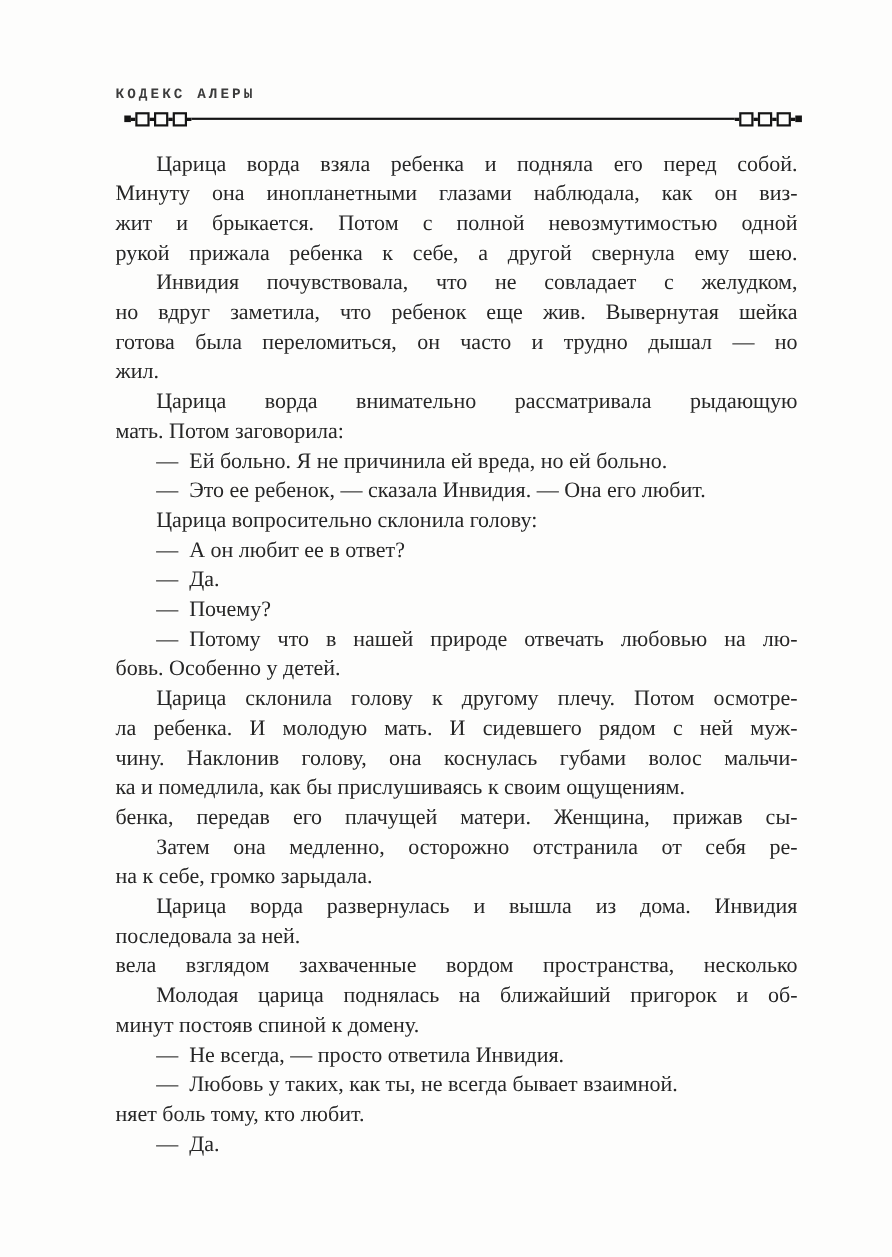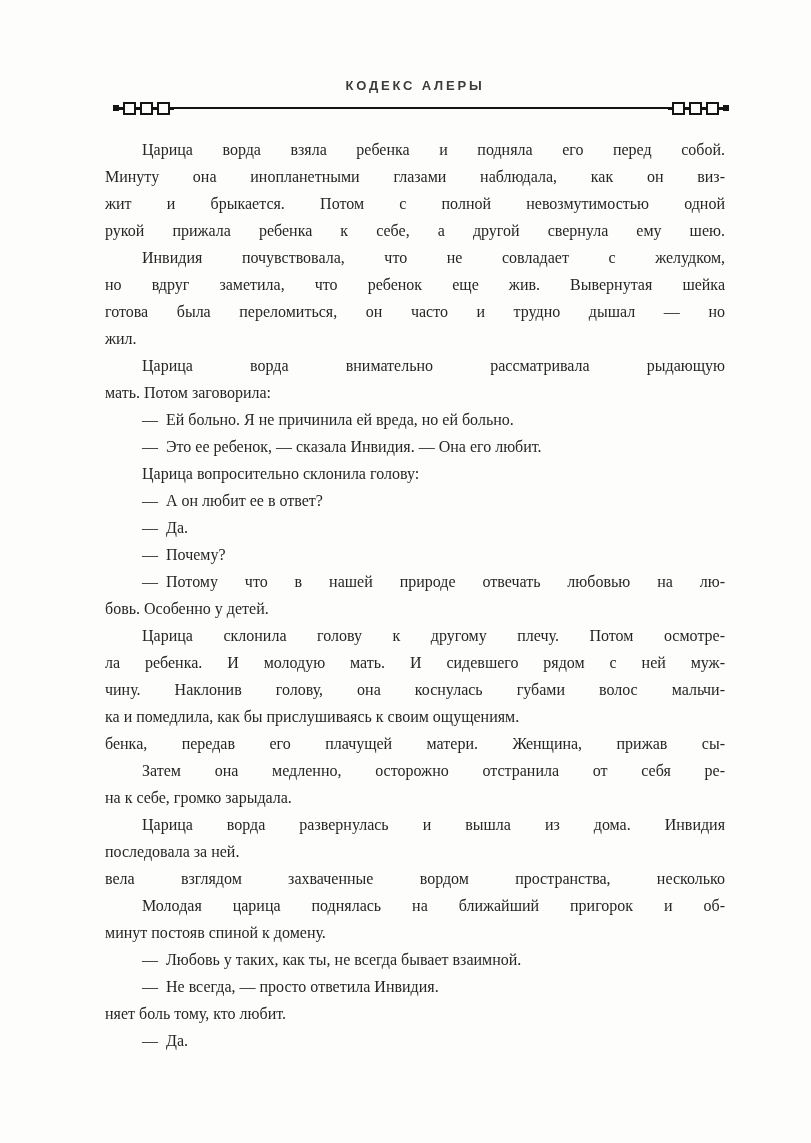--- a/index.html
+++ b/index.html
@@ -11,22 +11,21 @@
     background: var(--paper, #fdfdfc);
     overflow: hidden;
     font-family: "Liberation Serif", serif;
   }
   
   .running-head {
     position: absolute;
     left: 105px;
     top: 78px;
     width: 620px;
-    text-align: center;
-    font-family: Liberation Sans, sans-serif;
+    font-family: Liberation Mono, monospace;
     font-size: 13px;
     line-height: 15px;
     font-weight: 700;
     letter-spacing: 2.8px;
     color: #3c3c3c;
     white-space: nowrap;
   }
   
   .rule {
     position: absolute;
@@ -47,21 +46,21 @@
     background: transparent;
     flex: none;
   }
   .hline { flex: 1; height: 1.6px; background: var(--ink-orn, #141414); }
   
   .text-column {
     position: absolute;
     left: 105px;
     top: 136px;
     width: 620px;
-    font-size: 16px;
+    font-size: 20px;
     line-height: 27px;
     color: var(--ink, #262626);
   }
   .paragraph { margin: 0; }
   .line { text-align: justify; text-align-last: justify; }
   .line--first { text-indent: 37px; }
   .line--last { text-align-last: left; }
 </style>
 </head>
 <body>
@@ -147,24 +146,24 @@
       <div class="paragraph">
         <div class="line line--first">Царица ворда развернулась и вышла из дома. Инвидия</div>
         <div class="line line--last">последовала за ней.</div>
       </div>
       <div class="paragraph">
         <div class="line">вела взглядом захваченные вордом пространства, несколько</div>
         <div class="line line--first">Молодая царица поднялась на ближайший пригорок и об-</div>
         <div class="line line--last">минут постояв спиной к домену.</div>
       </div>
       <div class="paragraph">
-        <div class="line line--first line--last">— Любовь у таких, как ты, не всегда бывает взаимной.</div>
+        <div class="line line--first line--last">— Не всегда, — просто ответила Инвидия.</div>
       </div>
       <div class="paragraph">
-        <div class="line line--first line--last">— Не всегда, — просто ответила Инвидия.</div>
+        <div class="line line--first line--last">— Любовь у таких, как ты, не всегда бывает взаимной.</div>
       </div>
       <div class="paragraph">
         <div class="line line--last">няет боль тому, кто любит.</div>
       </div>
       <div class="paragraph">
         <div class="line line--first line--last">— Да.</div>
       </div>
     </div>
 
 </div>

